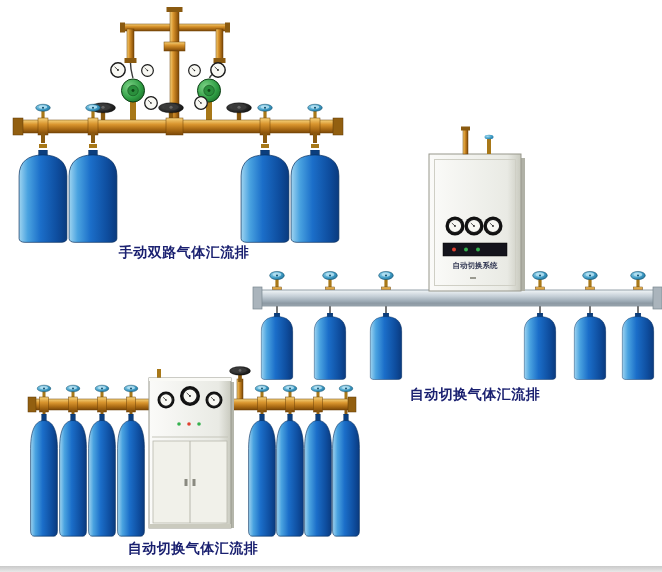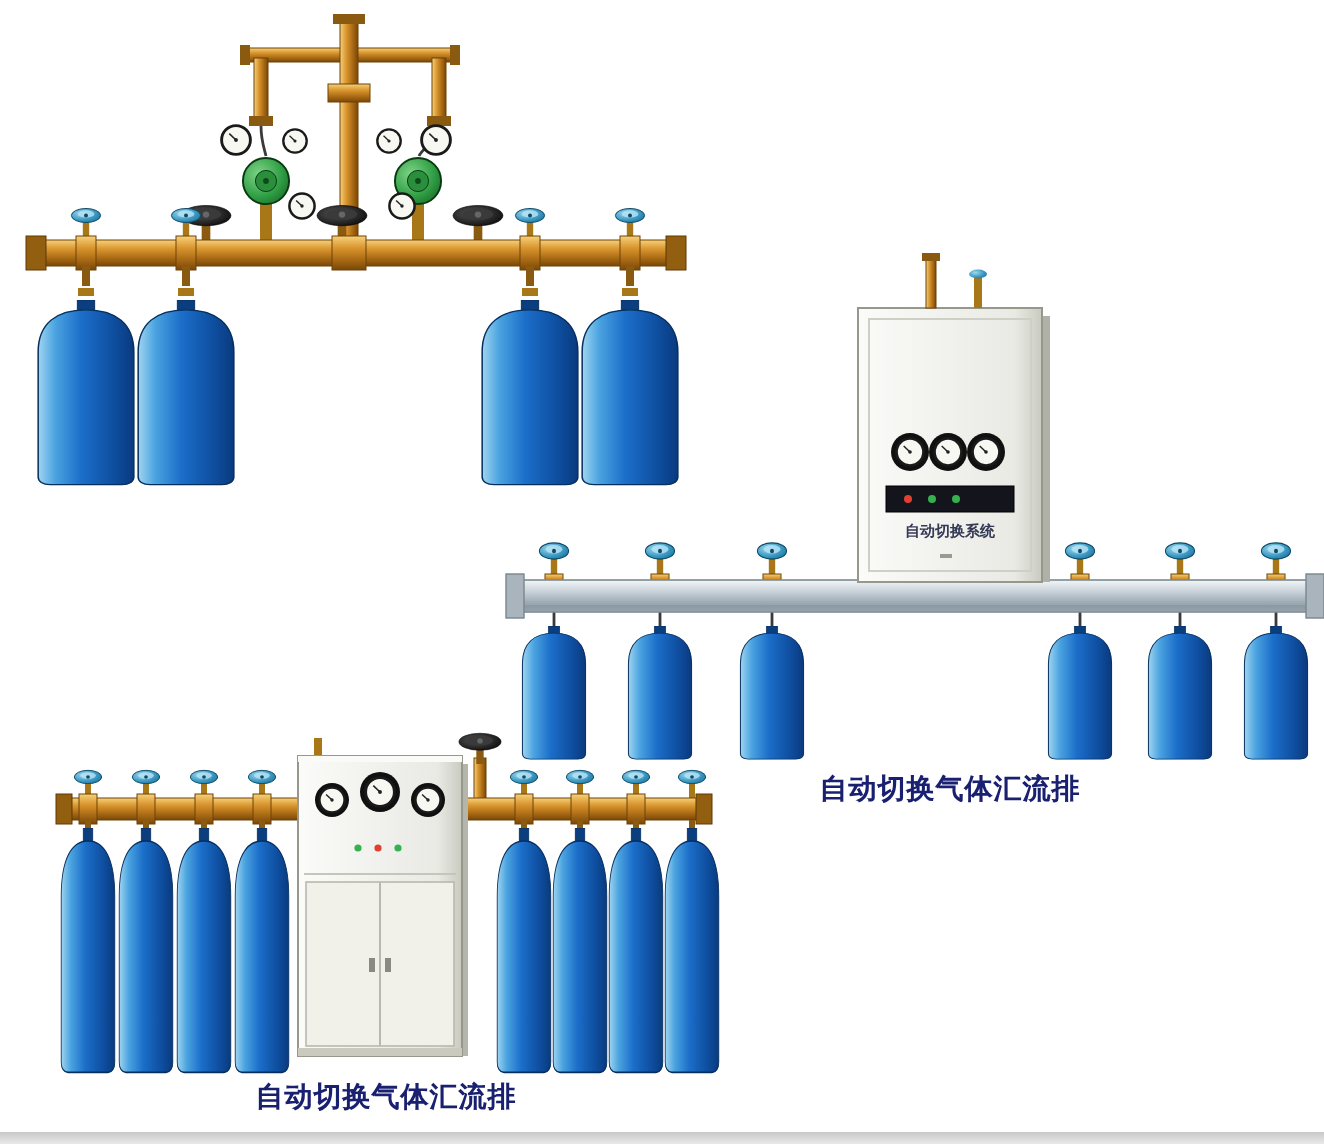--- a/index.html
+++ b/index.html
@@ -277,18 +277,19 @@
 
     <line x1="152" y1="437" x2="228" y2="437" stroke="#c5c5ba" stroke-width="1"></line>
     <rect x="153" y="441" width="74" height="82" fill="#f1f1ea" stroke="#b8b8ad" stroke-width="0.8"></rect>
     <line x1="190" y1="441" x2="190" y2="523" stroke="#b8b8ad" stroke-width="1"></line>
     <rect x="184.5" y="479" width="3" height="7" fill="#8a8a80"></rect>
     <rect x="192.5" y="479" width="3" height="7" fill="#8a8a80"></rect>
     <rect x="149" y="524" width="82" height="4" fill="#cacabe"></rect>
   </g>
 </svg>
 
+<div class="caption" style="left:108px;top:245px;width:152px;">手动双路气体汇流排</div>
 <div class="caption" style="left:399px;top:387px;width:152px;">自动切换气体汇流排</div>
 <div class="caption" style="left:117px;top:541px;width:152px;">自动切换气体汇流排</div>
 
 <div class="bottom-strip"></div>
 
 </div>
 
 </body></html>

